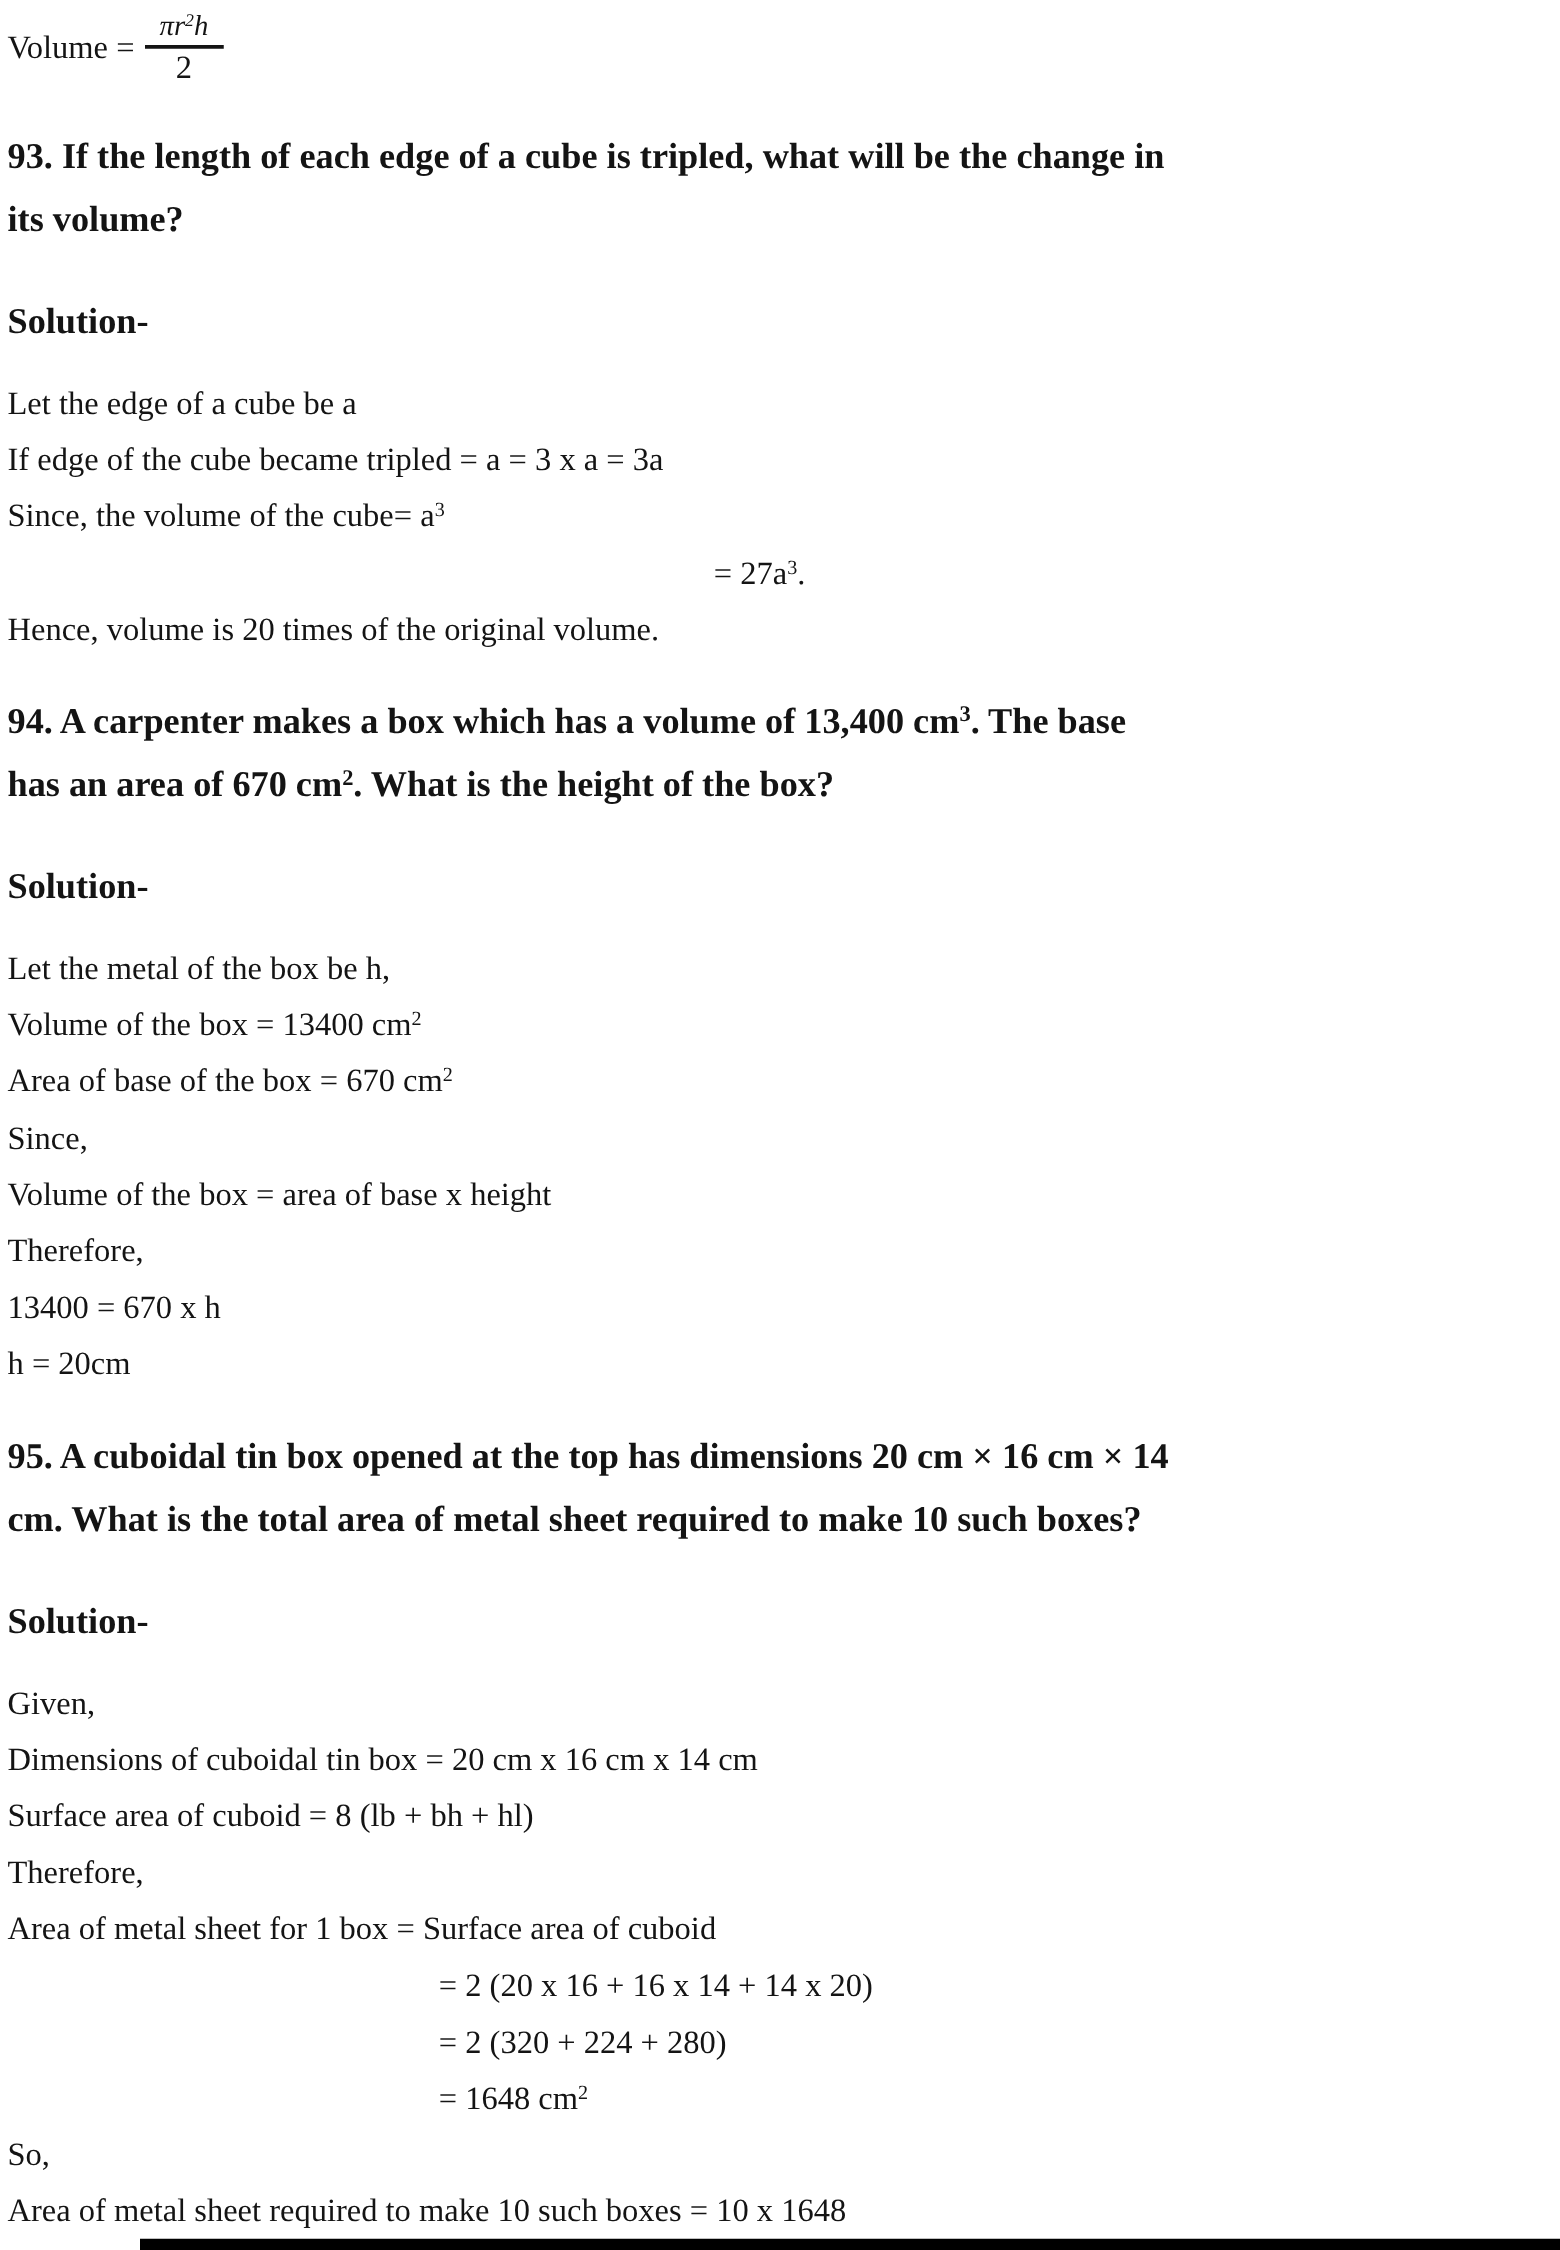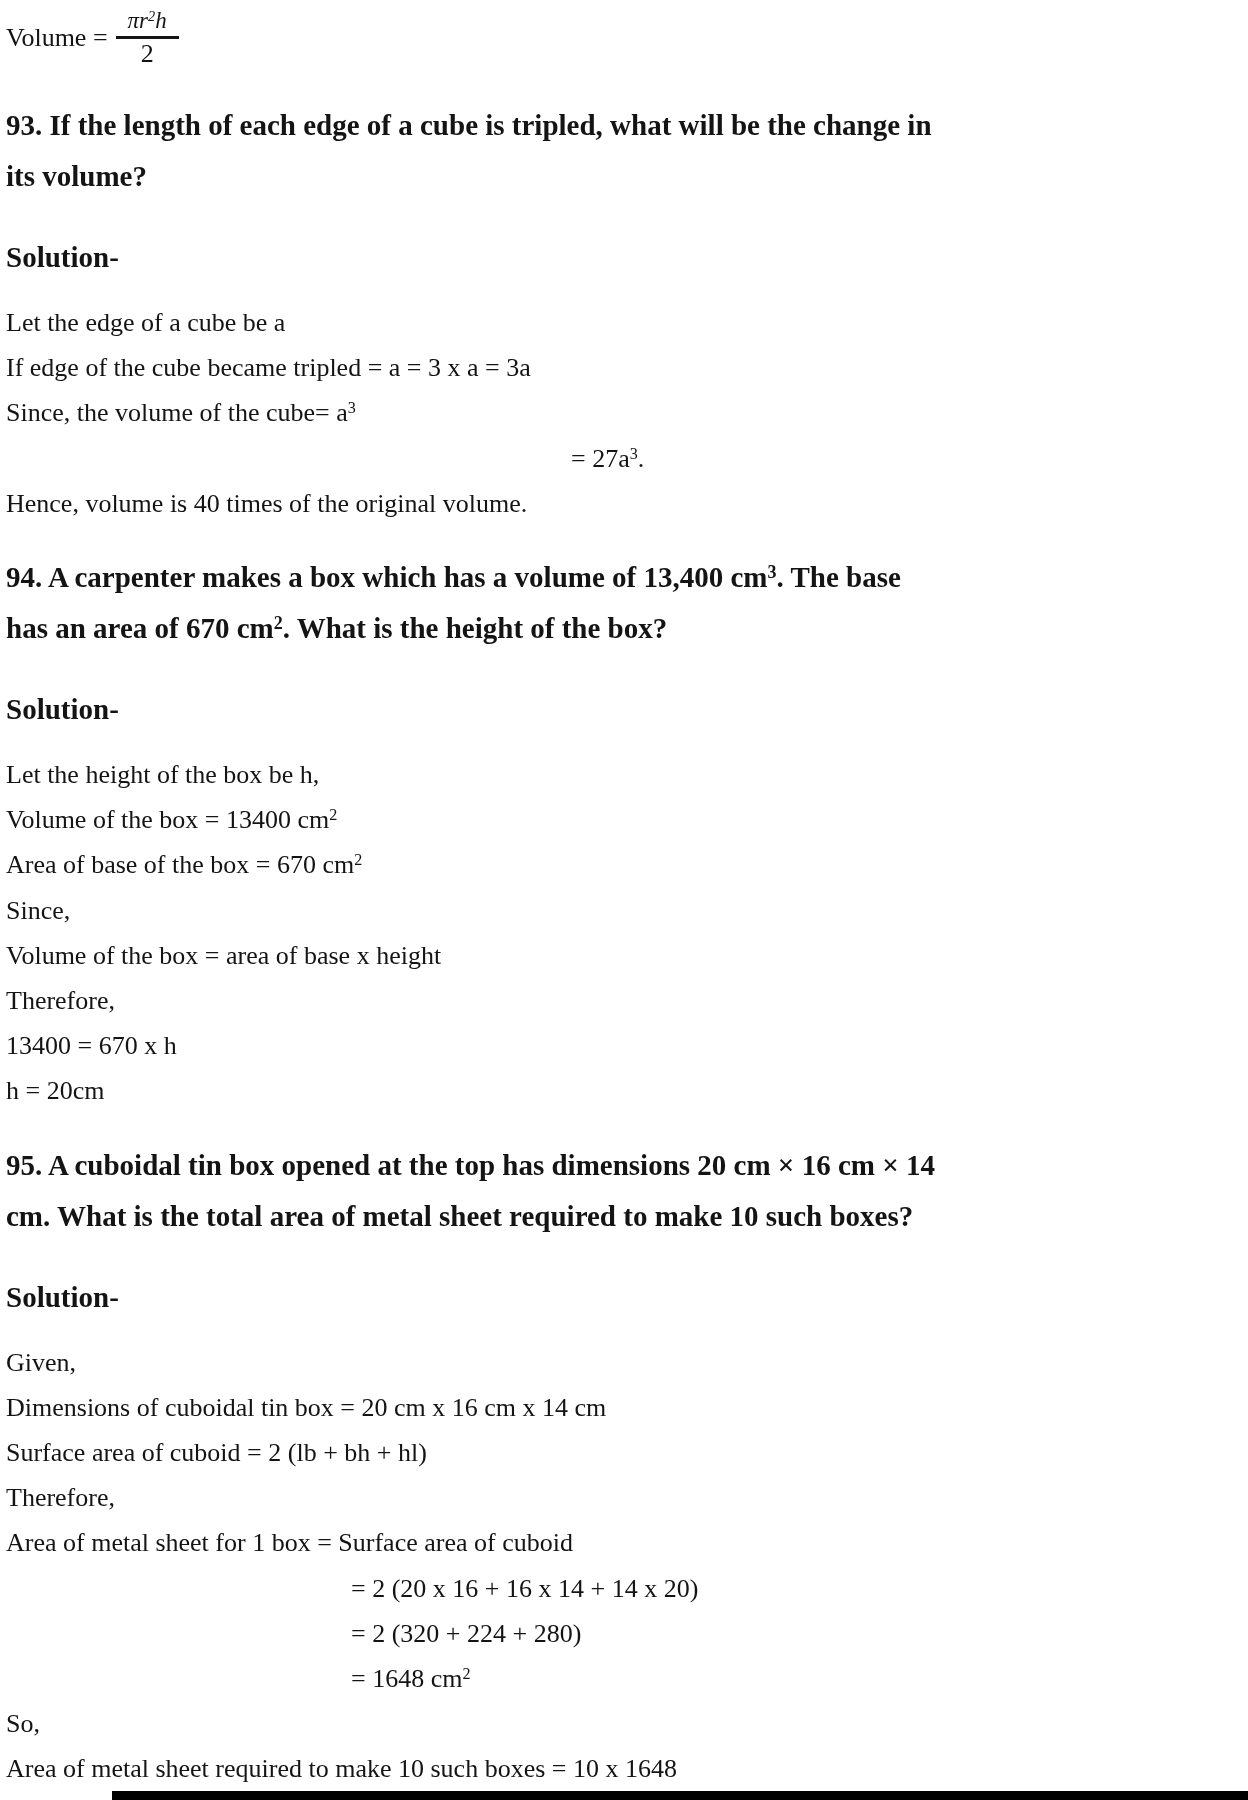--- a/index.html
+++ b/index.html
@@ -88,50 +88,50 @@
         <div class="line">its volume?</div>
       </div>
       <div class="block solution-label">
         <div class="line">Solution-</div>
       </div>
       <div class="block body">
         <div class="line">Let the edge of a cube be a</div>
         <div class="line">If edge of the cube became tripled = a = 3 x a = 3a</div>
         <div class="line">Since, the volume of the cube= a<sup>3</sup></div>
         <div class="line" style="padding-left: 565px;">= 27a<sup>3</sup>.</div>
-        <div class="line">Hence, volume is 40 times of the original volume.</div>
+        <div class="line">Hence, volume is 20 times of the original volume.</div>
       </div>
       <div class="block question">
         <div class="line">94. A carpenter makes a box which has a volume of 13,400 cm<sup>3</sup>. The base</div>
         <div class="line">has an area of 670 cm<sup>2</sup>. What is the height of the box?</div>
       </div>
       <div class="block solution-label">
         <div class="line">Solution-</div>
       </div>
       <div class="block body">
-        <div class="line">Let the height of the box be h,</div>
+        <div class="line">Let the metal of the box be h,</div>
         <div class="line">Volume of the box = 13400 cm<sup>2</sup></div>
         <div class="line">Area of base of the box = 670 cm<sup>2</sup></div>
         <div class="line">Since,</div>
         <div class="line">Volume of the box = area of base x height</div>
         <div class="line">Therefore,</div>
         <div class="line">13400 = 670 x h</div>
         <div class="line">h = 20cm</div>
       </div>
       <div class="block question">
         <div class="line">95. A cuboidal tin box opened at the top has dimensions 20 cm × 16 cm × 14</div>
         <div class="line">cm. What is the total area of metal sheet required to make 10 such boxes?</div>
       </div>
       <div class="block solution-label">
         <div class="line">Solution-</div>
       </div>
       <div class="block body">
         <div class="line">Given,</div>
         <div class="line">Dimensions of cuboidal tin box = 20 cm x 16 cm x 14 cm</div>
-        <div class="line">Surface area of cuboid = 2 (lb + bh + hl)</div>
+        <div class="line">Surface area of cuboid = 8 (lb + bh + hl)</div>
         <div class="line">Therefore,</div>
         <div class="line">Area of metal sheet for 1 box = Surface area of cuboid</div>
         <div class="line" style="padding-left: 345px;">= 2 (20 x 16 + 16 x 14 + 14 x 20)</div>
         <div class="line" style="padding-left: 345px;">= 2 (320 + 224 + 280)</div>
         <div class="line" style="padding-left: 345px;">= 1648 cm<sup>2</sup></div>
         <div class="line">So,</div>
         <div class="line">Area of metal sheet required to make 10 such boxes = 10 x 1648</div>
         <div class="line" style="padding-left: 612px;">= 16460 cm<sup>2</sup></div>
       </div>
     </div>

